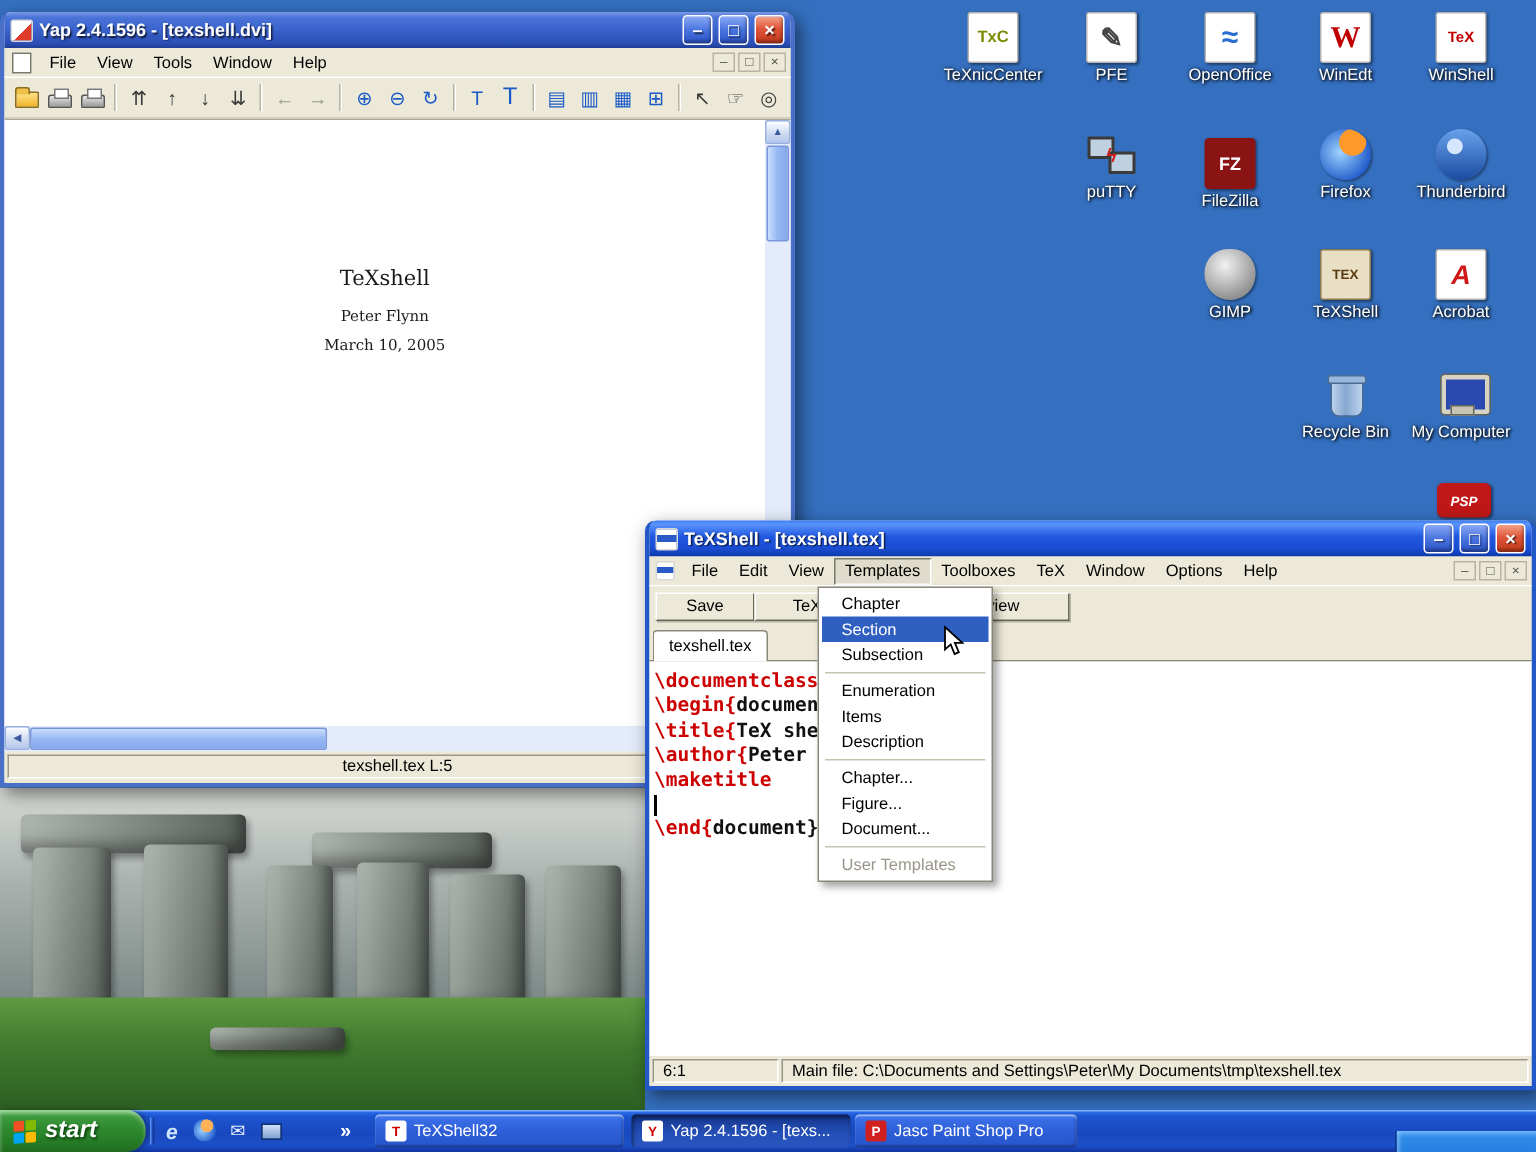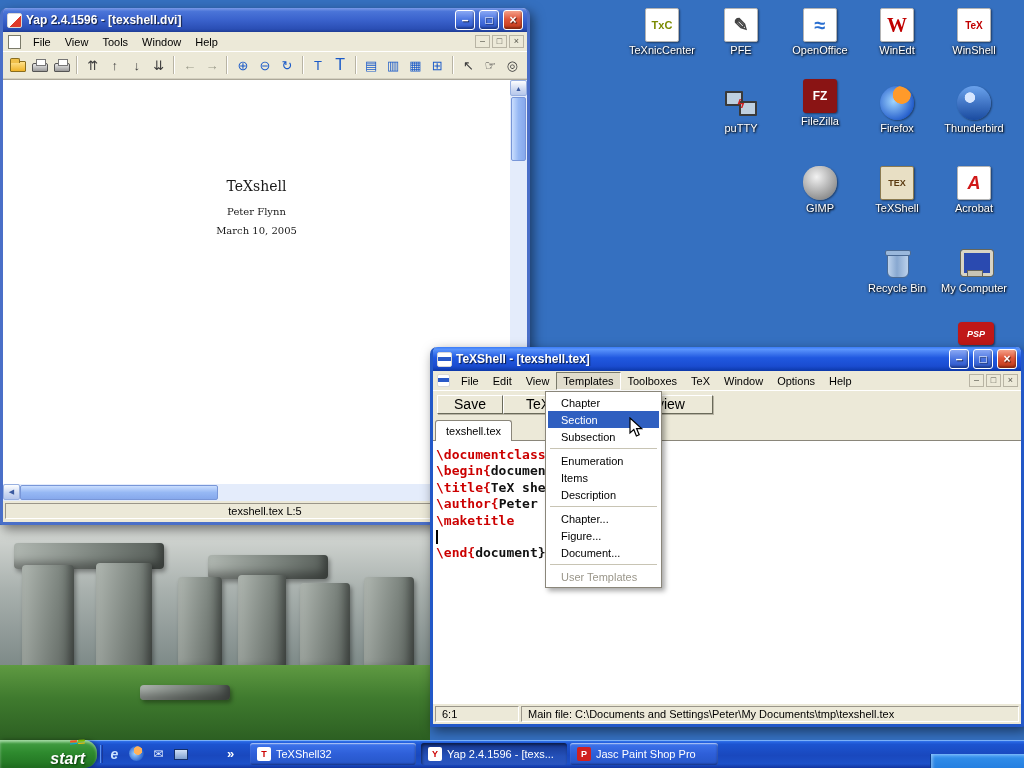--- a/index.html
+++ b/index.html
@@ -116,21 +116,21 @@
   .hs-right { position:absolute; right:17px; top:0; }
   .hs-corner { position:absolute; right:0; top:0; width:17px; height:17px; background:#ece9d8; }
 
   .sbar { height:20px; background:#ece9d8; display:flex; align-items:center; padding:1px 2px; gap:2px; font-size:11px; }
   .scell { border:1px solid; border-color:#9a968a #fff #fff #9a968a; height:16px; display:flex; align-items:center;
            padding:0 6px; white-space:nowrap; overflow:hidden; }
 
   
   .tex-toolbar { height:26px; background:#ece9d8; display:flex; align-items:center; padding:2px; }
   .pbtn { height:19px; background:#ece9d8; border:1px solid; border-color:#fff #6a6a5a #6a6a5a #fff;
-          box-shadow:1px 1px 0 #b8b4a4; font-size:14px; display:flex; align-items:center; justify-content:center; }
+          box-shadow:1px 1px 0 #b8b4a4; font-size:11px; display:flex; align-items:center; justify-content:center; }
   .tabs { height:24px; background:#ece9d8; display:flex; align-items:flex-end; padding:0 2px;
           border-bottom:1px solid #8a867a; }
   .tab { height:21px; background:#fff; border:1px solid #8a867a; border-bottom:none; border-radius:3px 3px 0 0;
           padding:0 10px; font-size:11px; display:flex; align-items:center; position:relative; top:1px; }
   .editor { position:relative; background:#fff; height:263px; overflow:hidden; padding:6px 0 0 3px;
           font-family:"DejaVu Sans Mono",monospace; font-weight:bold; font-size:13px; line-height:16.4px; }
   .cl { white-space:pre; }
   .cmd { color:#cc0000; } .arg { color:#111; }
   .caret { position:absolute; left:3px; top:89px; width:2px; height:14px; background:#000; }
 
@@ -140,23 +140,23 @@
   .dditem.hl { background:#2f5fc0; color:#fff; }
   .dditem.dis { color:#9a968a; }
   .ddsep { height:1px; background:#c8c4b4; margin:3px 2px; }
 
   
   .taskbar { position:absolute; left:0; top:740px; width:1024px; height:28px; z-index:50;
       background:linear-gradient(180deg,#3a81f3 0%,#2663e0 8%,#1c54d0 16%,#1948be 55%,#1c50c8 85%,#1235a0 100%);
       box-shadow:inset 0 1px 0 #7ab0f8; }
   .start-btn { position:absolute; left:0; top:0; width:97px; height:28px; border-radius:0 13px 13px 0;
       background:linear-gradient(180deg,#6cc26c 0%,#3f9a3f 14%,#2e8a2e 45%,#257a25 80%,#1d6a1d 100%);
-      display:flex; align-items:flex-end; gap:6px; padding:0 12px 0 9px; color:#fff; font-style:italic; font-weight:bold;
+      display:flex; align-items:center; gap:6px; padding:0 12px 0 9px; color:#fff; font-style:italic; font-weight:bold;
       font-size:16px; text-shadow:1px 1px 2px #0a3a0a;
-      box-shadow:inset 0 2px 3px rgba(255,255,255,.4), 2px 0 4px rgba(0,0,0,.35);flex-direction:column; }
+      box-shadow:inset 0 2px 3px rgba(255,255,255,.4), 2px 0 4px rgba(0,0,0,.35); }
   .winflag { width:15px; height:15px; display:grid; grid-template:1fr 1fr / 1fr 1fr; gap:1px; transform:skewY(-5deg); }
   .winflag i { border-radius:1px; }
   .wf1{background:#f25022;} .wf2{background:#7fba00;} .wf3{background:#00a4ef;} .wf4{background:#ffb900;}
   .qsep { position:absolute; left:100px; top:5px; width:3px; height:18px;
       border-left:1px solid #5a90f0; border-right:1px solid #1a3a9a; }
   .ql { position:absolute; top:5px; width:17px; height:17px; display:flex; align-items:center; justify-content:center;
       font-size:12px; color:#fff; }
   .ql-ie { color:#cfe4ff; font-style:italic; font-weight:bold; font-size:14px; }
   .ql-ff { border-radius:50%; background:radial-gradient(circle at 60% 30%,#ffb25a 0 30%,rgba(0,0,0,0) 32%),
       radial-gradient(circle at 40% 50%,#9fd4ff,#1b55c8 80%); width:15px; height:15px; }
@@ -231,21 +231,21 @@
         <span>TeX</span>
       </div>
     <div class="dlabel">WinShell</div>
   </div>
   <div class="dicon" style="left:703px;top:86px">
     <div class="ic ic-putty">
         <span>ϟ</span>
       </div>
     <div class="dlabel">puTTY</div>
   </div>
-  <div class="dicon" style="left:782px;top:79px">
+  <div class="dicon" style="left:782px;top:92px">
     <div class="ic ic-fz">
         <span>FZ</span>
       </div>
     <div class="dlabel">FileZilla</div>
   </div>
   <div class="dicon" style="left:859px;top:86px">
     <div class="ic ic-firefox"></div>
     <div class="dlabel">Firefox</div>
   </div>
   <div class="dicon" style="left:936px;top:86px">

